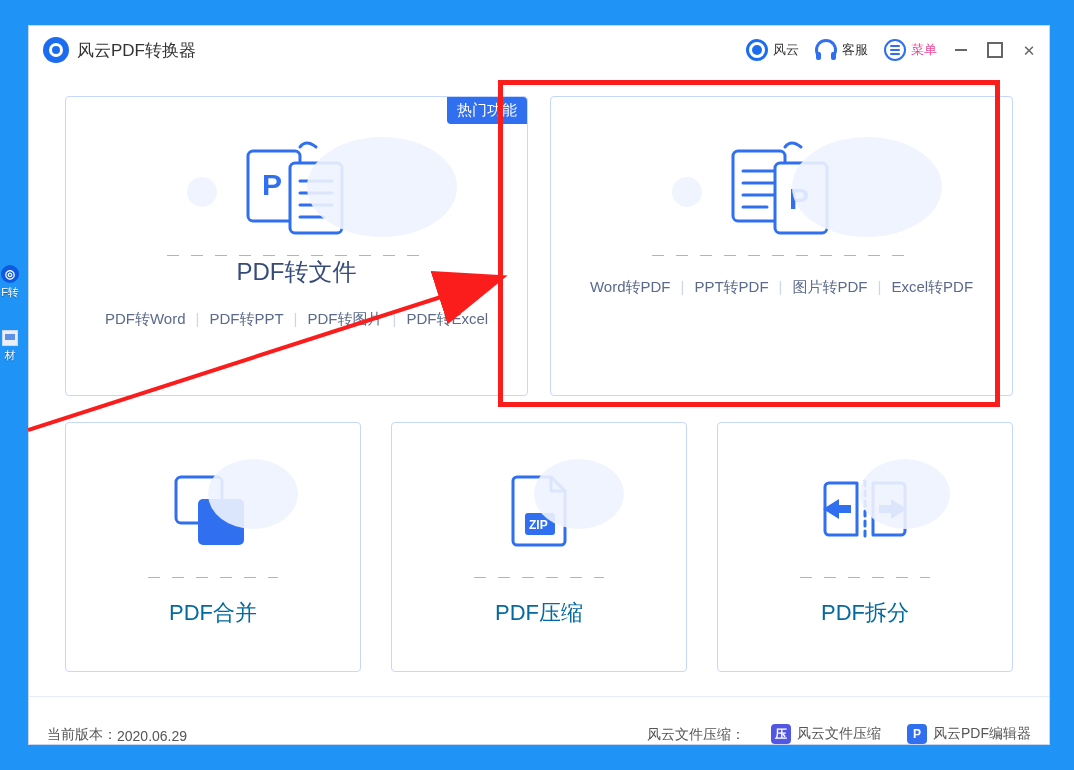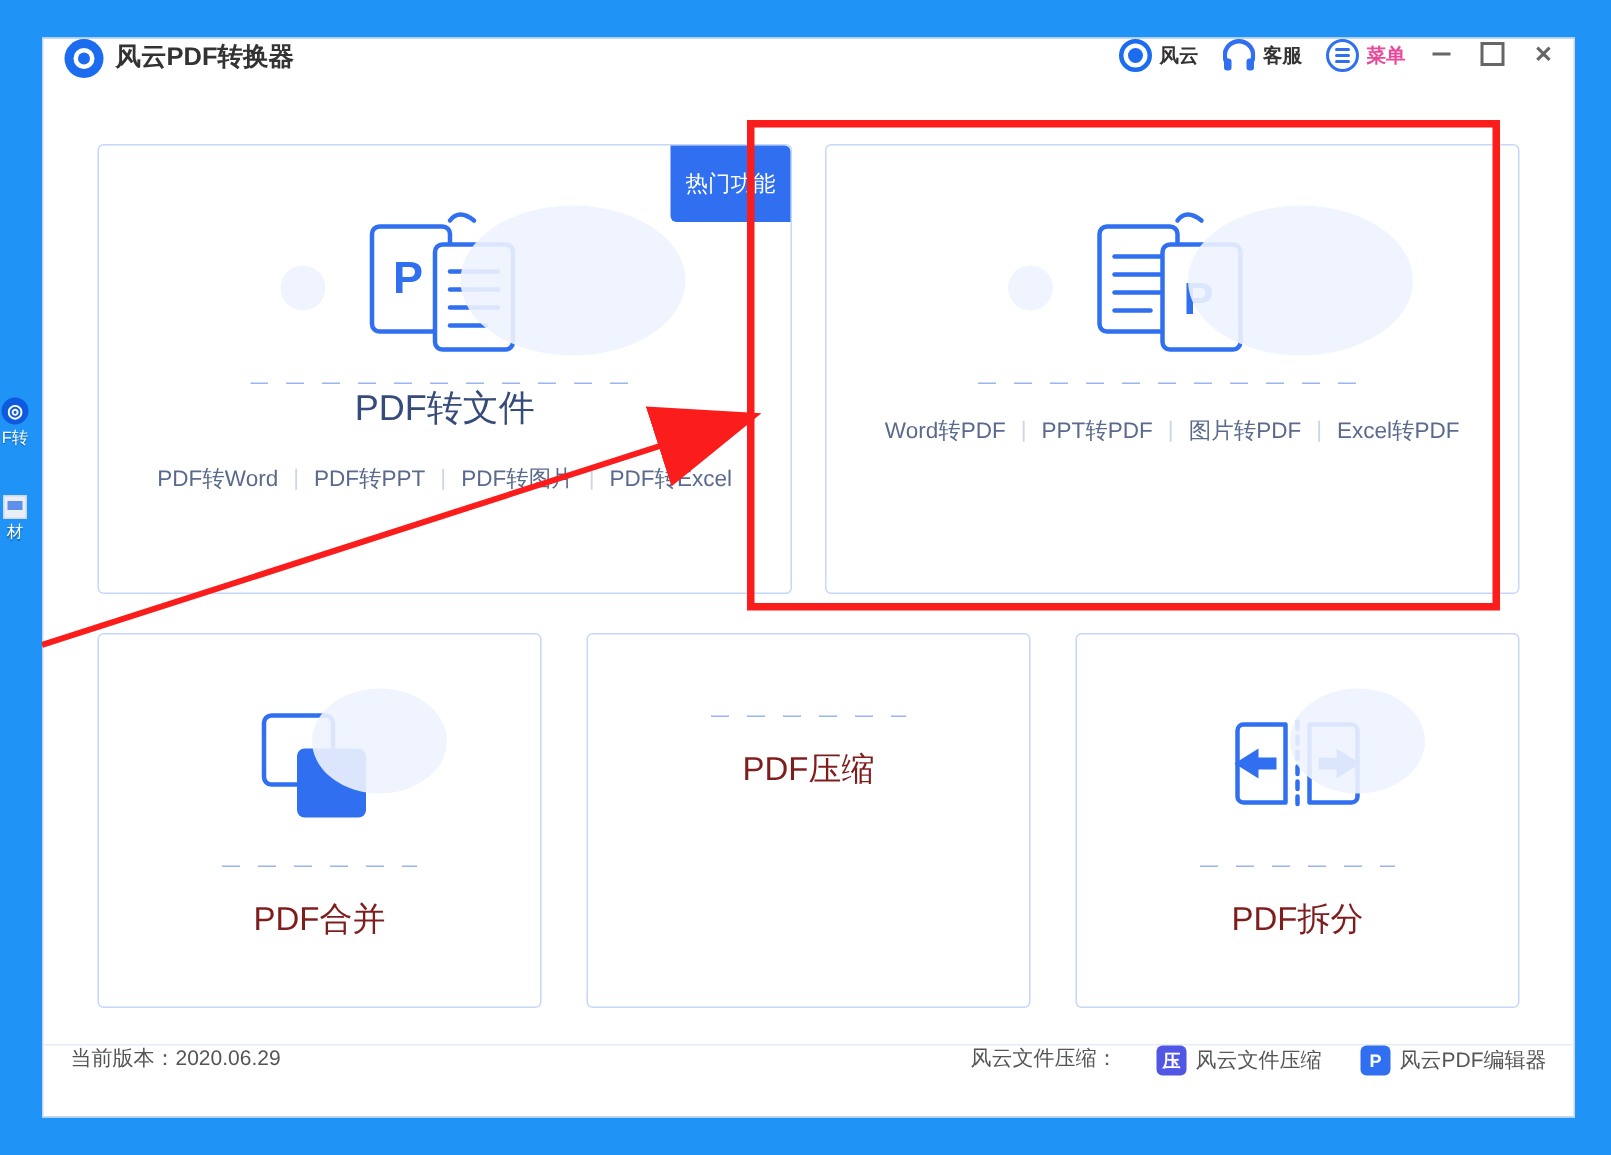--- a/index.html
+++ b/index.html
@@ -60,25 +60,24 @@
     background: #fff;
     border: 1px solid #c9d7ee;
     display: flex;
     flex-direction: column;
   }
 
   
   .titlebar {
     height: 48px;
     display: flex;
-    align-items: flex-start;
+    align-items: center;
     padding: 0 10px 0 14px;
     font-size: 17px;
     color: #333;
-    font-weight: bold;
   }
   .app-logo {
     width: 26px; height: 26px;
     border-radius: 50%;
     background: #1c6cf0;
     display: flex; align-items: center; justify-content: center;
     margin-right: 8px;
   }
   .app-logo .inner {
     width: 14px; height: 14px; border-radius: 50%;
@@ -140,21 +139,21 @@
     border-radius: 4px;
     position: relative;
     display:flex; flex-direction:column; align-items:center;
     padding-top: 30px;
     cursor: pointer;
     background: #fff;
   }
   .badge {
     position:absolute; top:0; right:0;
     background:#2f6ff0; color:#fff;
-    font-size:15px; padding:16px 10px;
+    font-size:15px; padding:4px 10px;
     border-radius: 0 4px 0 4px;
   }
   .card-icon-area {
     width: 260px; height: 120px;
     display:flex; align-items:center; justify-content:center;
     position:relative;
   }
   .big-title {
     font-size: 24px; color:#374b7a; 
   }
@@ -200,28 +199,28 @@
     cursor:pointer;
     background:#fff;
   }
   .smallcard .icon-area {
     width: 130px; height: 100px;
     display:flex;align-items:center;justify-content:center;
     position:relative;
   }
   .smallcard .dash-line { width: 130px; margin-top: 18px; }
   .smallcard .stitle {
-    font-size: 22px; color:#7f1d1d; margin-top: 20px;
+    font-size: 22px; color:#0369a1; margin-top: 20px;
   }
 
   
   .footer {
     height: 48px;
     padding: 0 18px;
-    display:flex; align-items:flex-start;
+    display:flex; align-items:flex-end;
     font-size: 14px;
     color:#555;
     border-top: 1px solid #e6ecf5;
   }
   .footer .sp { flex:1; }
   .footer .fbtn {
     display:flex; align-items:center; gap:6px; margin-left: 26px; cursor:pointer;
   }
   .ficon {
     width:20px;height:20px;border-radius:4px;display:flex;align-items:center;justify-content:center;color:#fff;font-size:12px;font-weight:bold;
@@ -348,20 +347,29 @@
           <svg width="90" height="80" viewBox="0 0 90 80">
             <rect class="stroke fill-white" x="8" y="8" width="46" height="46" rx="5"></rect>
             <rect class="fill-blue" x="30" y="30" width="46" height="46" rx="5"></rect>
           </svg>
         </div>
         <div class="dash-line"></div>
         <div class="stitle">PDF合并</div>
       </div>
 
       <div class="smallcard">
+        <div class="icon-area">
+          <div class="cloud" style="width:90px;height:70px;top:0;left:60px;"></div>
+          <svg width="80" height="80" viewBox="0 0 80 80">
+            <path class="stroke fill-white" d="M18 8 h34 l14 14 v50 a4 4 0 0 1 -4 4 h-44 a4 4 0 0 1 -4 -4 v-60 a4 4 0 0 1 4 -4 z"></path>
+            <path class="stroke" d="M52 8 v14 h14"></path>
+            <rect class="fill-blue" x="26" y="44" width="30" height="22" rx="3"></rect>
+            <text x="30" y="60" font-size="12" font-weight="bold" fill="#fff">ZIP</text>
+          </svg>
+        </div>
         <div class="dash-line"></div>
         <div class="stitle">PDF压缩</div>
       </div>
 
       <div class="smallcard">
         <div class="icon-area">
           <div class="cloud" style="width:90px;height:70px;top:0;left:60px;"></div>
           <svg width="100" height="80" viewBox="0 0 100 80">
             <path class="stroke fill-white" d="M14 14 h28 v52 h-28 a4 4 0 0 1 -4 -4 v-44 a4 4 0 0 1 4 -4 z"></path>
             <path class="stroke fill-white" d="M58 14 h28 a4 4 0 0 1 4 4 v44 a4 4 0 0 1 -4 4 h-28 z"></path>

